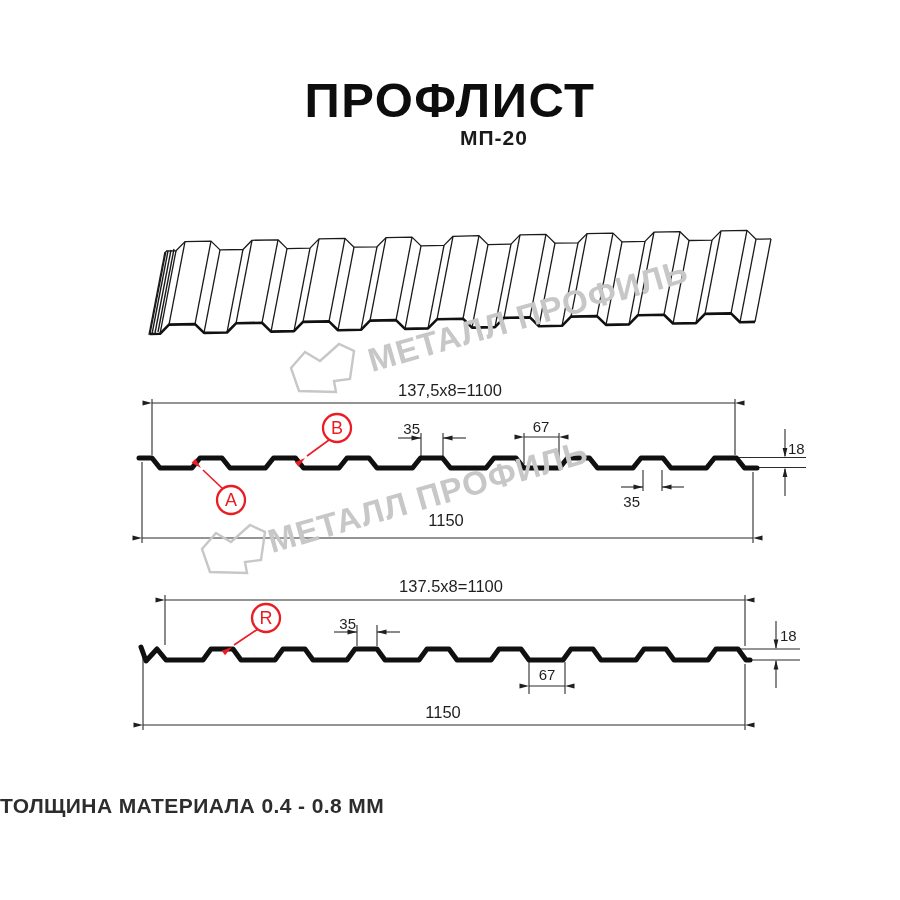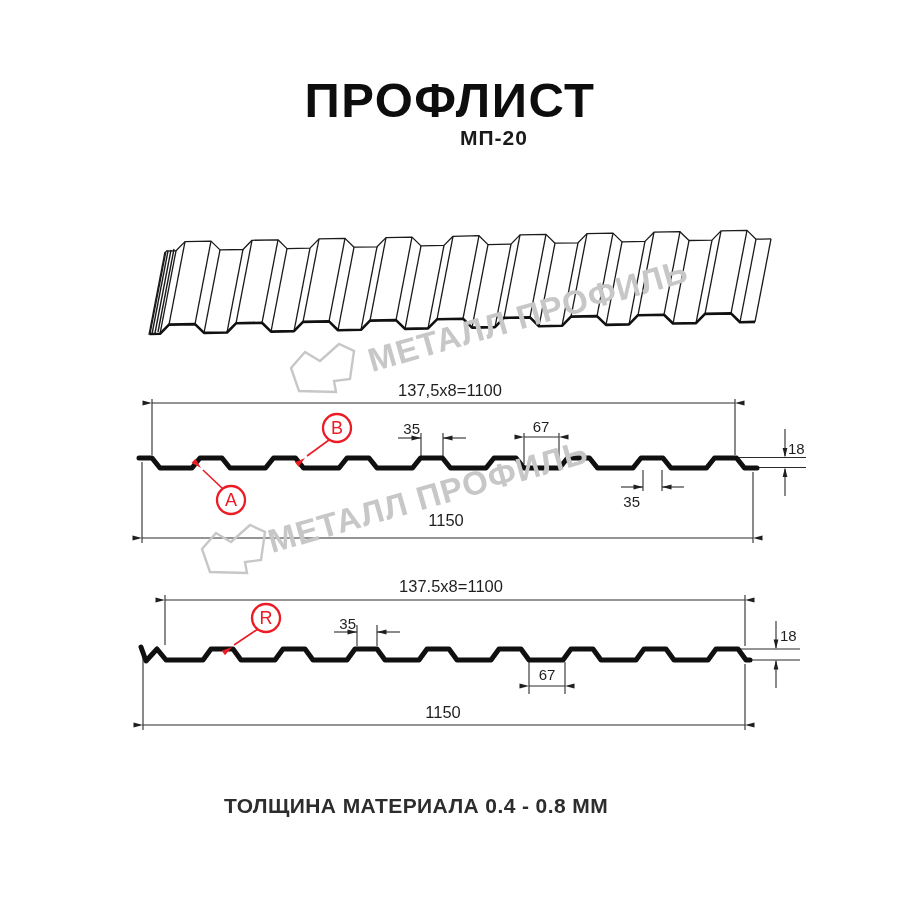--- a/index.html
+++ b/index.html
@@ -2,21 +2,21 @@
 <html><head>
 <meta charset="utf-8">
 <style>
   html,body{margin:0;padding:0;background:#ffffff;}
   #stage{position:relative;width:900px;height:900px;background:#ffffff;overflow:hidden;
          font-family:"Liberation Sans", sans-serif;}
   .hdr-title{position:absolute;top:72px;left:0;width:900px;text-align:center;
              font-size:49px;font-weight:800;letter-spacing:1.5px;color:#0d0d0d;}
   .hdr-sub{position:absolute;top:126px;left:0;width:900px;text-align:center;
            font-size:21px;font-weight:600;letter-spacing:1px;color:#1a1a1a;padding-left:44px;}
-  .ftr{position:absolute;top:794px;left:12px;width:808px;text-align:center;
+  .ftr{position:absolute;top:794px;left:0;width:808px;text-align:left;
        font-size:21px;font-weight:600;letter-spacing:0.4px;color:#2d2d2d;}
   svg{position:absolute;top:0;left:0;}
   .dim{font-family:"Liberation Sans",sans-serif;font-size:15px;fill:#1f1f1f;}
   .dimbig{font-family:"Liberation Sans",sans-serif;font-size:16.5px;fill:#1f1f1f;}
   .redlab{font-family:"Liberation Sans",sans-serif;font-size:18px;fill:#ec1c24;}
   .wm{font-family:"Liberation Sans",sans-serif;font-size:33px;font-weight:bold;
       fill:#c7c7c7;letter-spacing:1px;}
 </style>
 </head>
 <body>

